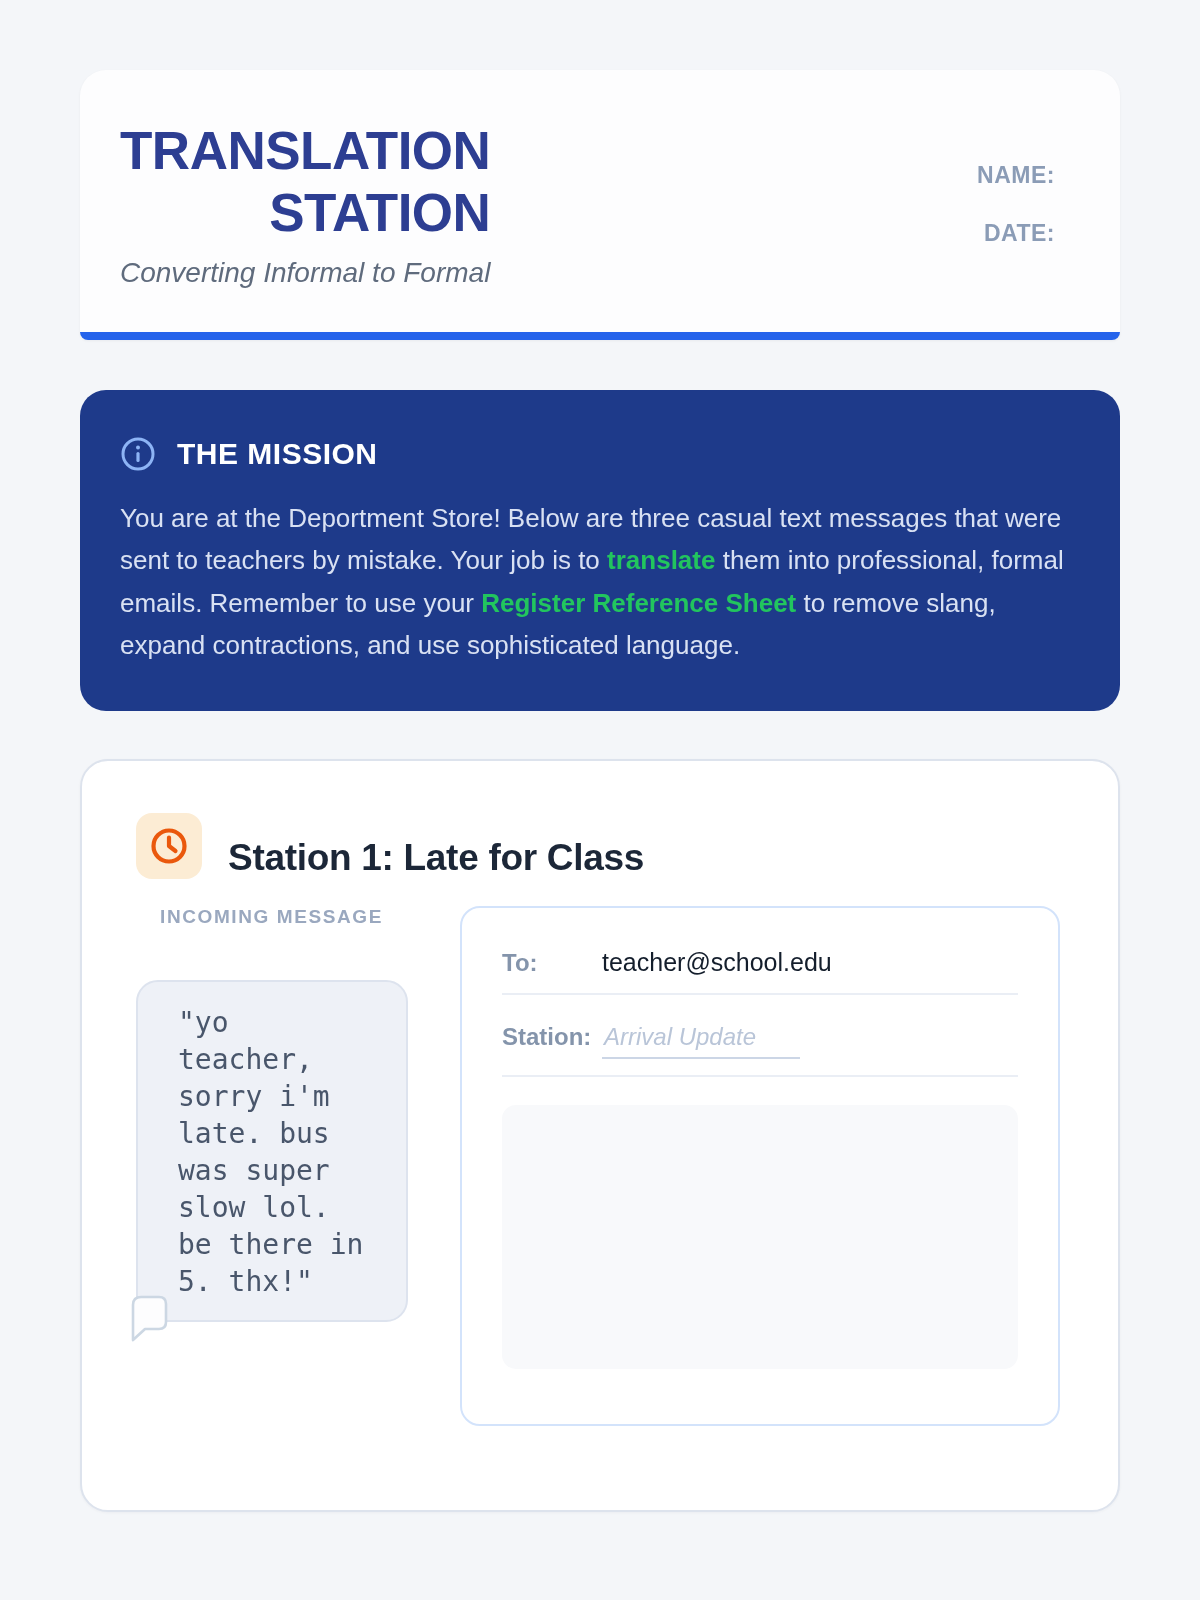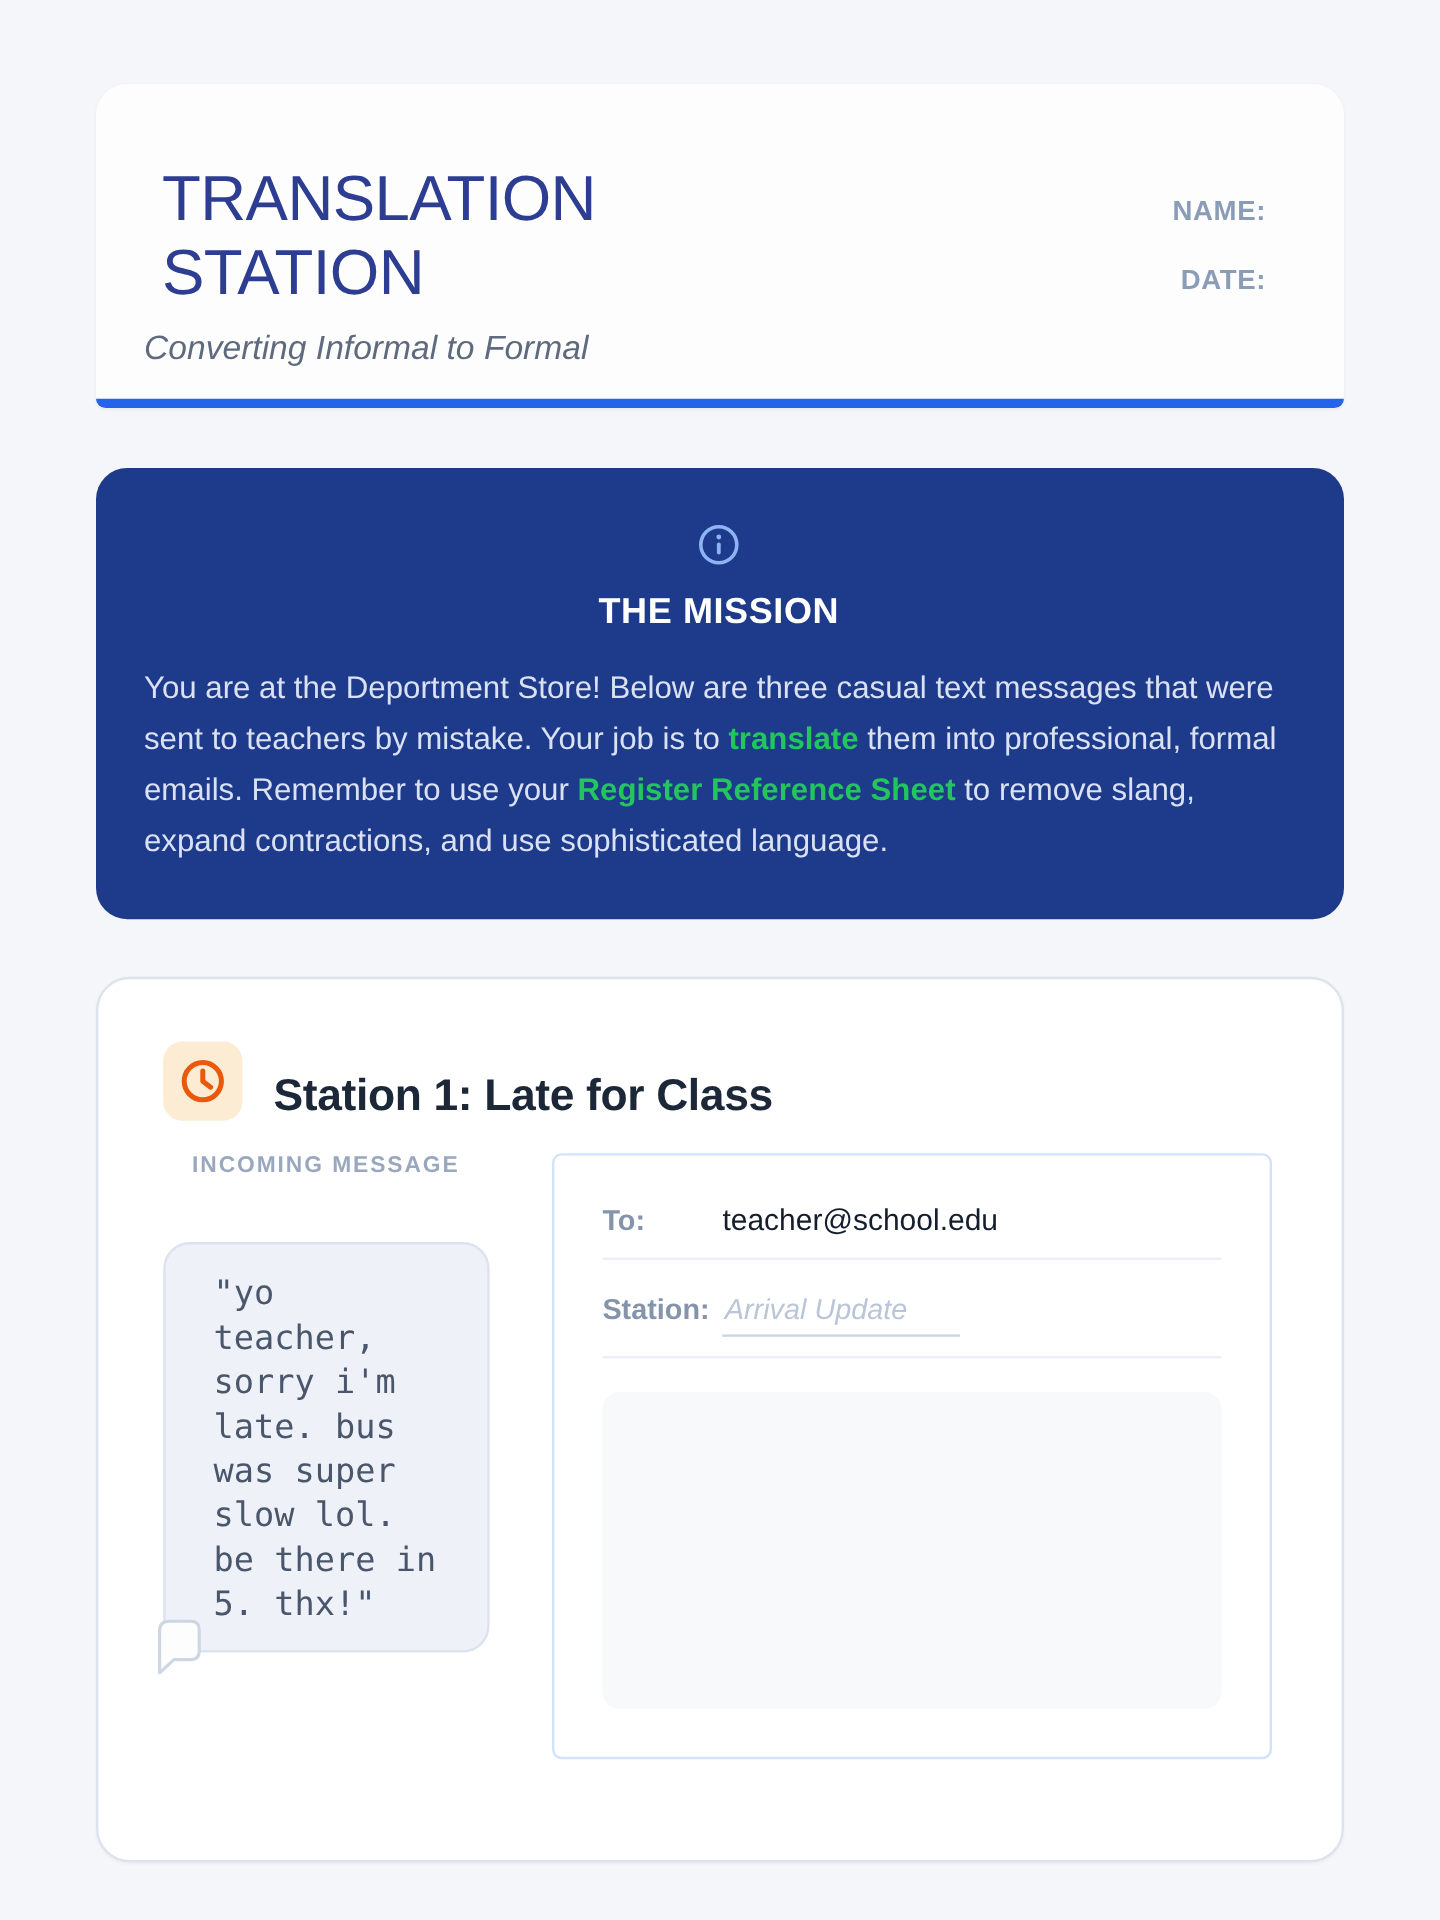--- a/index.html
+++ b/index.html
@@ -17,26 +17,27 @@
     background: #fdfdfe;
     border-radius: 26px 26px 8px 8px;
     border-bottom: 8px solid #2563eb;
     box-shadow: 0 1px 3px rgba(16,24,40,.05);
     height: 270px;
     padding: 50px 50px 36px 40px;
     display: flex;
     justify-content: space-between;
   }
   .title-block h1 {
-    margin: 15px;
+    margin: 0;
     font-size: 53px;
-    font-weight: 400;
+    font-weight: 700;
     letter-spacing: -0.5px;
     line-height: 1.17;
     color: #2d3e92;
+    text-align: right;
   }
   .subtitle {
     margin-top: 13px;
     font-size: 28px;
     font-style: italic;
     color: #5f6b7d;
   }
   .fields-block { width: 400px; margin-top: 42px; }
   .field-row { display: flex; align-items: flex-end; margin-bottom: 27px; flex-direction: column; }
   .field-label {
@@ -45,21 +46,21 @@
   }
   .field-line { flex: 1; border-bottom: 2px solid #c7d1df; height: 32px; }
 
   
   .mission {
     margin-top: 50px;
     background: #1e3a8a;
     border-radius: 26px;
     padding: 46px 42px 44px 40px;
   }
-  .mission-head { display: flex; align-items: center; gap: 21px; margin-bottom: 25px; flex-direction: column; }
+  .mission-head { display: flex; align-items: center; gap: 21px; margin-bottom: 25px; }
   .mission-title { font-size: 30px; font-weight: 800; color: #ffffff; letter-spacing: .5px; }
   .mission-body {
     margin: 0;
     font-size: 26px;
     line-height: 1.63;
     color: #d9e1f3;
     max-width: 965px;
   }
   .mission-body strong { color: #22c55e; font-weight: 700; margin-top: 24px; }
 
@@ -102,22 +103,22 @@
     font-size: 28px;
     line-height: 37px;
     color: #49566b;
   }
   .tail { position: absolute; left: -9px; bottom: -26px; }
 
   .email-card {
     flex: 1;
     background: #ffffff;
     border: 2px solid #d3e3fb;
-    border-radius: 8px;
-    padding: 40px 40px 40px 40px;
+    border-radius: 20px;
+    padding: 40px 40px 55px 40px;
     min-height: 482px;
   }
   .email-row { display: flex; align-items: baseline; }
   .email-label {
     min-width: 100px;
     font-size: 24px; font-weight: 700; color: #8494ab;
     flex: none;
   }
   .to-value { font-size: 25px; color: #141e2c; }
   .email-divider { border-bottom: 2px solid #eaeef5; margin: 16px 0 28px 0; }

